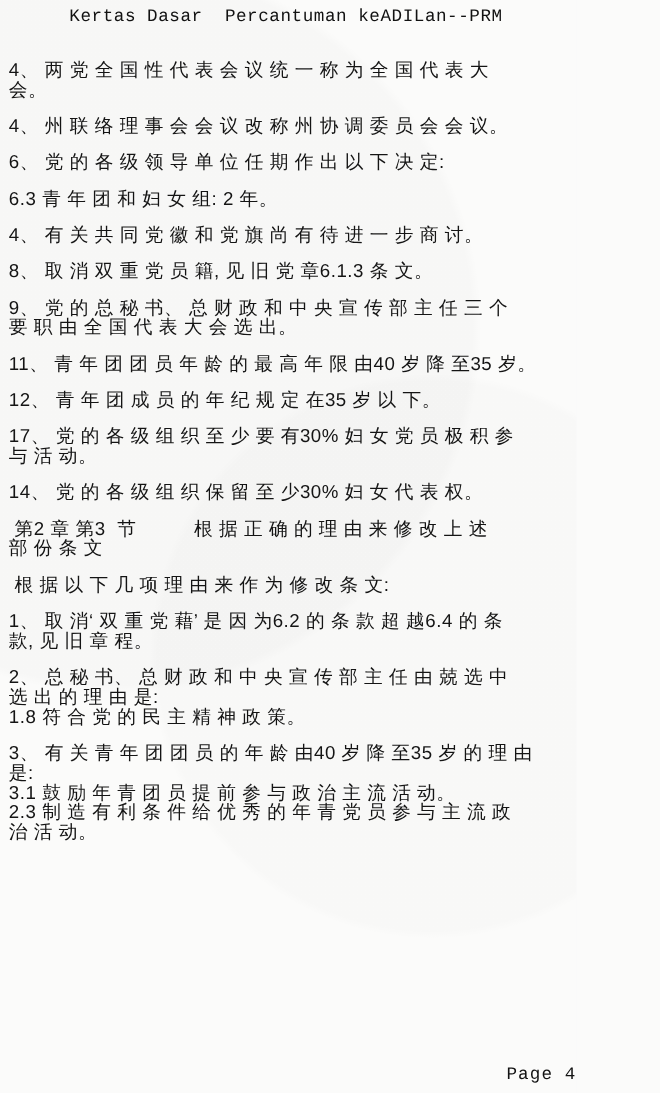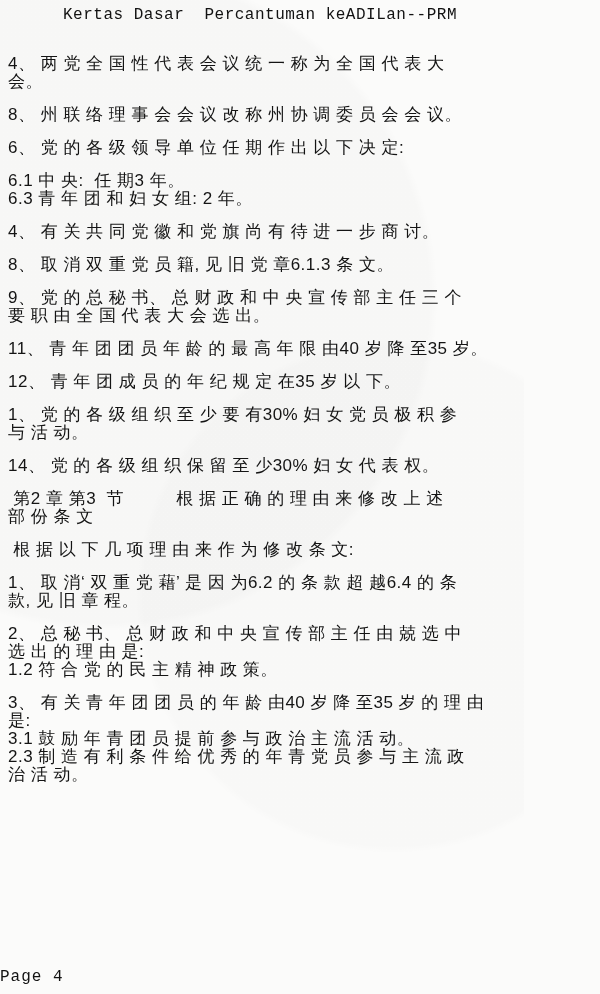--- a/index.html
+++ b/index.html
@@ -40,58 +40,57 @@
     letter-spacing: 0.5px;
     white-space: pre-wrap;
     color: #141414;
   }
   .para.tight { margin-bottom: 0; }
   .doc-footer {
     position: absolute;
     left: 0;
     bottom: 8px;
     width: 100%;
-    text-align: left;
+    text-align: right;
     font-family: "Liberation Mono", "DejaVu Sans Mono", monospace;
     font-size: 16px;
     letter-spacing: 1px;
     color: #121212;
   }
 </style>
 </head>
 <body>
 
 <div class="page">
 
   <div class="doc-header">Kertas Dasar  Percantuman keADILan--PRM</div>
 
   <div class="doc-body">
     <p class="para">4、 两 党 全 国 性 代 表 会 议 统 一 称 为 全 国 代 表 大
 会。</p>
-    <p class="para">8、 州 联 络 理 事 会 会 议 改 称 州 协 调 委 员 会 会 议。</p>
+    <p class="para">4、 州 联 络 理 事 会 会 议 改 称 州 协 调 委 员 会 会 议。</p>
     <p class="para">6、 党 的 各 级 领 导 单 位 任 期 作 出 以 下 决 定:</p>
-    <p class="para tight">6.1 中 央:  任 期3 年。</p>
     <p class="para">6.3 青 年 团 和 妇 女 组: 2 年。</p>
     <p class="para">4、 有 关 共 同 党 徽 和 党 旗 尚 有 待 进 一 步 商 讨。</p>
     <p class="para">8、 取 消 双 重 党 员 籍, 见 旧 党 章6.1.3 条 文。</p>
     <p class="para">9、 党 的 总 秘 书、 总 财 政 和 中 央 宣 传 部 主 任 三 个
 要 职 由 全 国 代 表 大 会 选 出。</p>
     <p class="para">11、 青 年 团 团 员 年 龄 的 最 高 年 限 由40 岁 降 至35 岁。</p>
     <p class="para">12、 青 年 团 成 员 的 年 纪 规 定 在35 岁 以 下。</p>
-    <p class="para">1、 党 的 各 级 组 织 至 少 要 有30% 妇 女 党 员 极 积 参
+    <p class="para">17、 党 的 各 级 组 织 至 少 要 有30% 妇 女 党 员 极 积 参
 与 活 动。</p>
     <p class="para">14、 党 的 各 级 组 织 保 留 至 少30% 妇 女 代 表 权。</p>
     <p class="para"> 第2 章 第3  节          根 据 正 确 的 理 由 来 修 改 上 述
 部 份 条 文</p>
     <p class="para"> 根 据 以 下 几 项 理 由 来 作 为 修 改 条 文:</p>
     <p class="para">1、 取 消‘ 双 重 党 藉’ 是 因 为6.2 的 条 款 超 越6.4 的 条
 款, 见 旧 章 程。</p>
     <p class="para tight">2、 总 秘 书、 总 财 政 和 中 央 宣 传 部 主 任 由 兢 选 中
 选 出 的 理 由 是:</p>
-    <p class="para">1.2 符 合 党 的 民 主 精 神 政 策。</p>
+    <p class="para">1.8 符 合 党 的 民 主 精 神 政 策。</p>
     <p class="para tight">3、 有 关 青 年 团 团 员 的 年 龄 由40 岁 降 至35 岁 的 理 由
 是:</p>
     <p class="para tight">3.1 鼓 励 年 青 团 员 提 前 参 与 政 治 主 流 活 动。</p>
     <p class="para">2.3 制 造 有 利 条 件 给 优 秀 的 年 青 党 员 参 与 主 流 政
 治 活 动。</p>
   </div>
 
   <div class="doc-footer">Page 4</div>
 
 </div>

